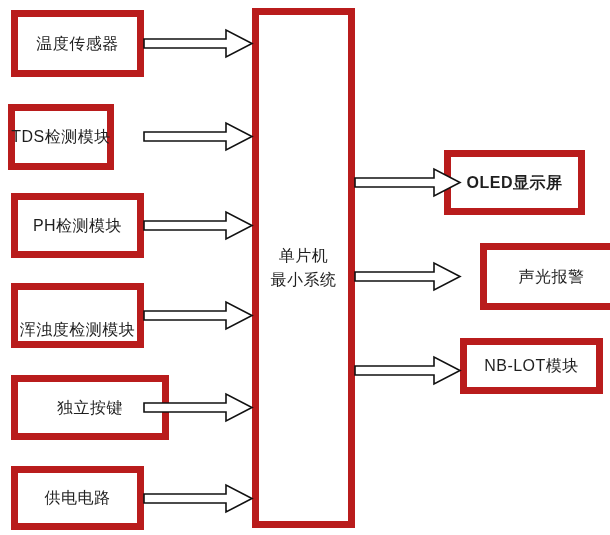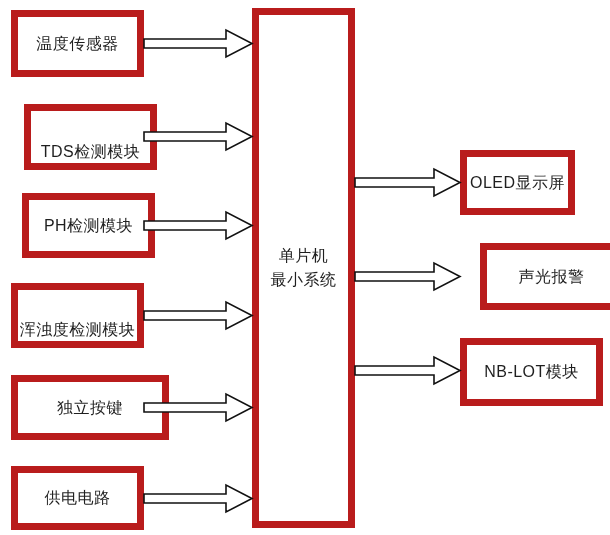--- a/index.html
+++ b/index.html
@@ -58,25 +58,25 @@
 </style>
 </head>
 <body>
 
 <div id="diagram">
 
   <div class="node" style="left:11px; top:10px; width:133px; height:67px;">
     <span class="label">温度传感器</span>
   </div>
 
-  <div class="node" style="left:24px; top:104px; width:133px; height:66px;align-items:flex-end;">
+  <div class="node" style="left:8px; top:104px; width:106px; height:66px;">
     <span class="label">TDS检测模块</span>
   </div>
 
-  <div class="node" style="left:22px; top:193px; width:133px; height:65px;text-align:right;">
+  <div class="node" style="left:11px; top:193px; width:133px; height:65px;text-align:right;">
     <span class="label">PH检测模块</span>
   </div>
 
   <div class="node" style="left:11px; top:283px; width:133px; height:65px;align-items:flex-end;">
     <span class="label">浑浊度检测模块</span>
   </div>
 
   <div class="node" style="left:11px; top:375px; width:158px; height:65px;">
     <span class="label">独立按键</span>
   </div>
@@ -85,29 +85,29 @@
     <span class="label">供电电路</span>
   </div>
 
   <div class="node center" style="left:252px; top:8px; width:103px; height:520px;">
     <div>
       <span class="label">单片机</span>
       <span class="label">最小系统</span>
     </div>
   </div>
 
-  <div class="node" style="left:460px; top:150px; width:115px; height:65px;">
+  <div class="node" style="left:444px; top:150px; width:141px; height:65px;font-weight:bold;">
     <span class="label">OLED显示屏</span>
   </div>
 
   <div class="node" style="left:460px; top:243px; width:143px; height:67px;margin-left:20px;">
     <span class="label">声光报警</span>
   </div>
 
-  <div class="node" style="left:460px; top:338px; width:143px; height:68px;">
+  <div class="node" style="left:460px; top:338px; width:143px; height:56px;">
     <span class="label">NB-LOT模块</span>
   </div>
 
   <svg class="arrow-layer" viewBox="0 0 610 535" width="610" height="535">
 
     <polygon points="144,39 226,39 226,30 252,43.5 226,57 226,48 144,48"></polygon>
     <polygon points="144,132 226,132 226,123 252,136.5 226,150 226,141 144,141"></polygon>
     <polygon points="144,221 226,221 226,212 252,225.5 226,239 226,230 144,230"></polygon>
     <polygon points="144,311 226,311 226,302 252,315.5 226,329 226,320 144,320"></polygon>
     <polygon points="144,403 226,403 226,394 252,407.5 226,421 226,412 144,412"></polygon>

